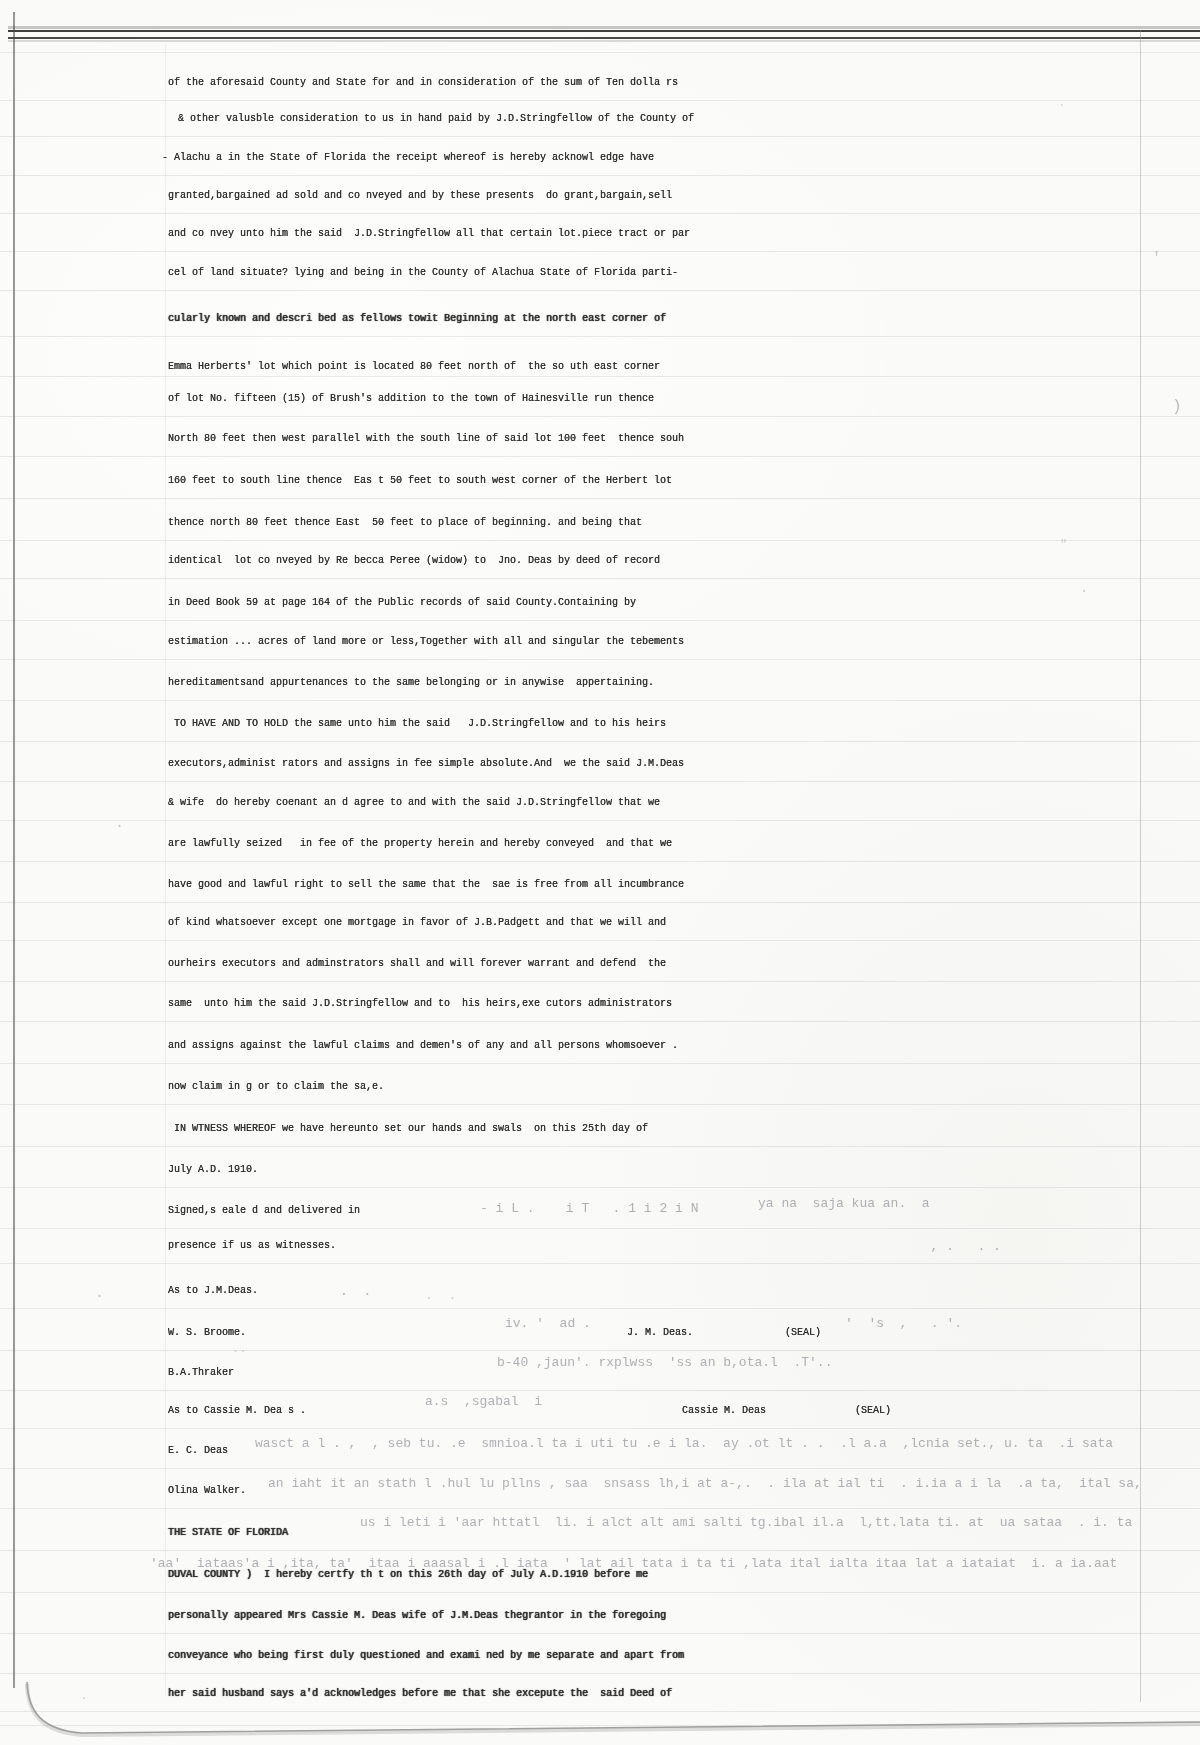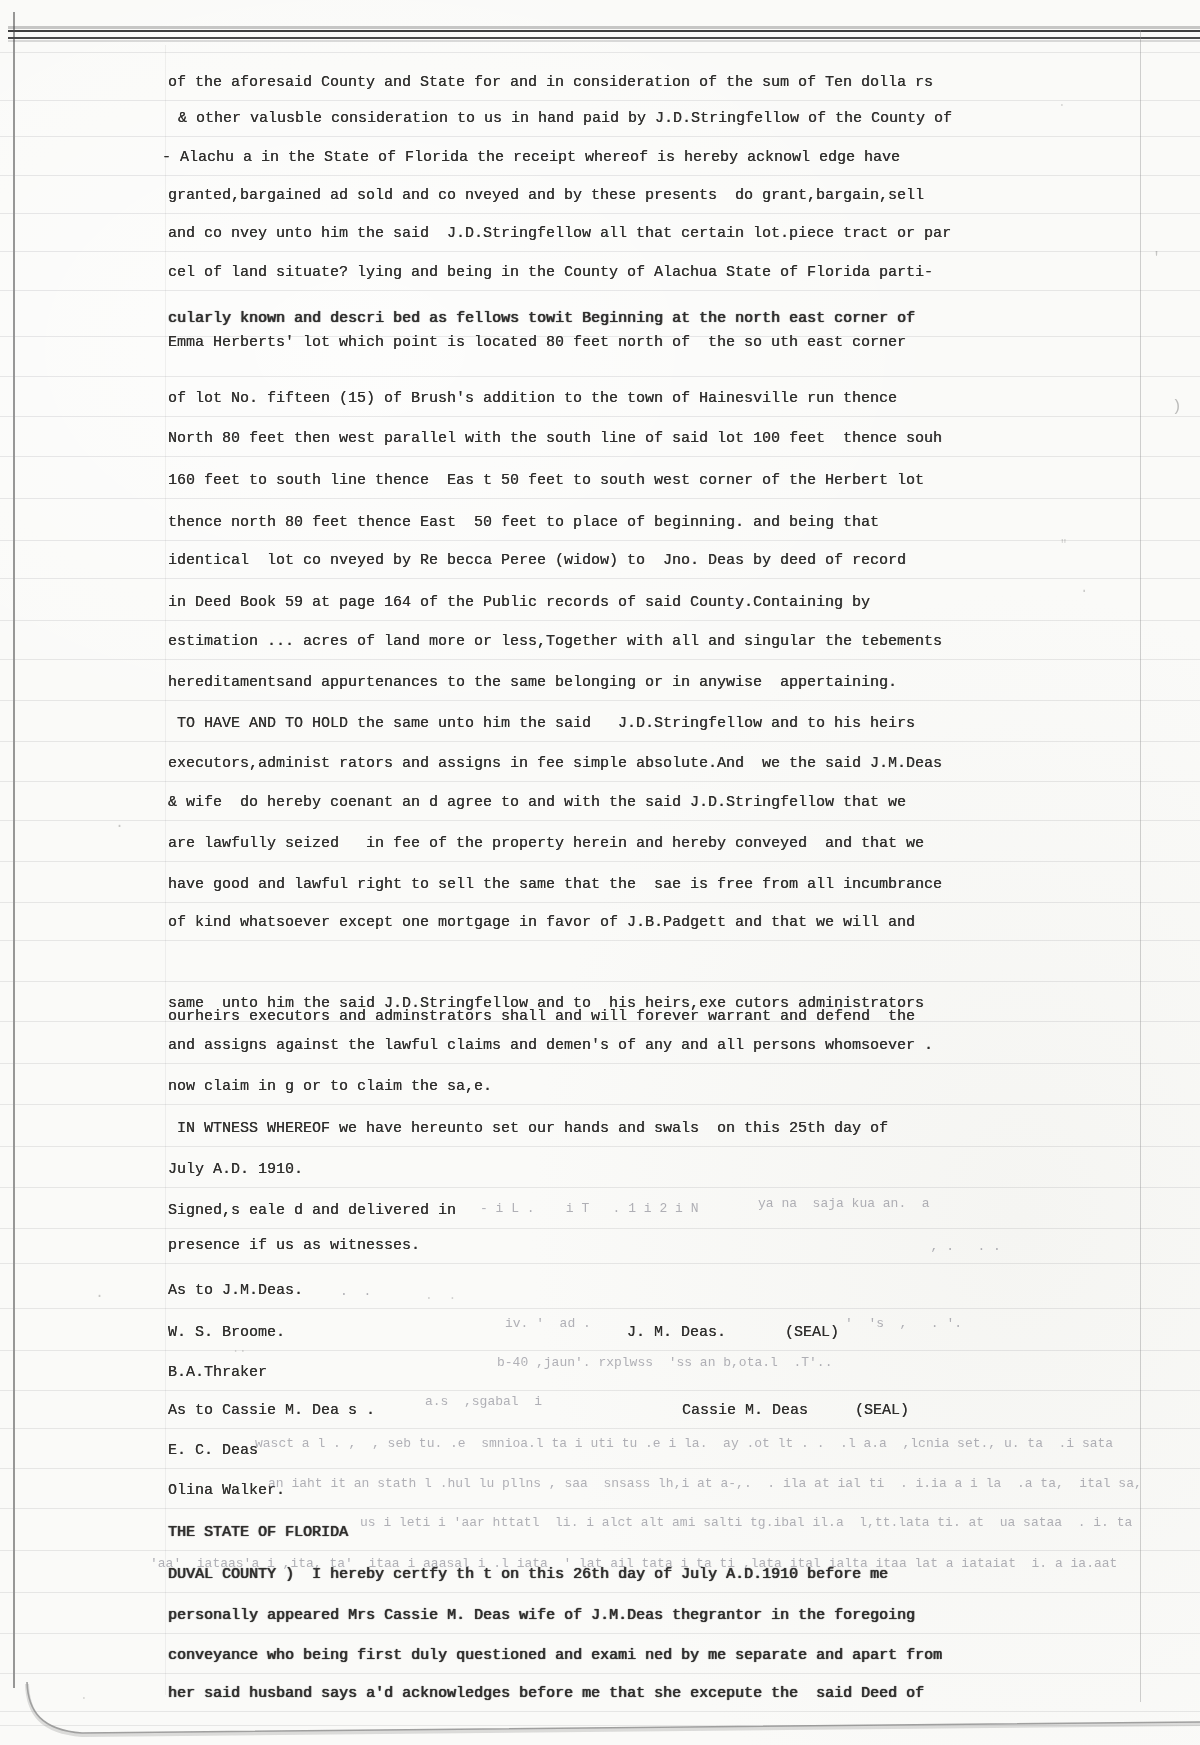--- a/index.html
+++ b/index.html
@@ -33,21 +33,21 @@
   .rightline{
     position:absolute;left:1140px;top:30px;width:1px;height:1672px;
     background:rgba(140,140,140,0.40);
   }
   .marginline{
     position:absolute;left:165px;top:45px;width:1px;height:1650px;
     background:rgba(160,160,165,0.14);
   }
   .line{
     position:absolute;left:0;width:1200px;height:24px;
-    color:#2f2e2c;font-size:15px;line-height:22px;
+    color:#2f2e2c;font-size:10px;line-height:22px;
     text-shadow:0 0 0.6px rgba(45,45,45,0.75), 0.3px 0.3px 0.5px rgba(70,70,70,0.35);
   }
   .line .seg{position:absolute;top:0;white-space:pre;}
   .line.smudge{
     text-shadow:0 0 1px rgba(45,45,45,0.9), 0.7px 0 0.6px rgba(60,60,60,0.7), -0.4px 0.3px 0.8px rgba(90,90,90,0.5);
     filter:blur(0.15px);
   }
   .ghost{
     position:absolute;white-space:pre;
     color:rgba(108,108,120,0.52);
@@ -134,21 +134,21 @@
       </div>
       <div class="line" style="top: 223px;">
         <span class="seg" style="left: 168px;">and co nvey unto him the said  J.D.Stringfellow all that certain lot.piece tract or par</span>
       </div>
       <div class="line" style="top: 262px; padding-left: 24px;">
         <span class="seg" style="left: 168px;">cel of land situate? lying and being in the County of Alachua State of Florida parti-</span>
       </div>
       <div class="line smudge" style="top: 308px;">
         <span class="seg" style="left: 168px;">cularly known and descri bed as fellows towit Beginning at the north east corner of</span>
       </div>
-      <div class="line" style="top: 332px;">
+      <div class="line" style="top: 356px;">
         <span class="seg" style="left: 168px;">Emma Herberts' lot which point is located 80 feet north of  the so uth east corner</span>
       </div>
       <div class="line" style="top: 388px;">
         <span class="seg" style="left: 168px;">of lot No. fifteen (15) of Brush's addition to the town of Hainesville run thence</span>
       </div>
       <div class="line" style="top: 428px;">
         <span class="seg" style="left: 168px;">North 80 feet then west parallel with the south line of said lot 100 feet  thence souh</span>
       </div>
       <div class="line" style="top: 470px;">
         <span class="seg" style="left: 168px;">160 feet to south line thence  Eas t 50 feet to south west corner of the Herbert lot</span>
@@ -179,21 +179,21 @@
       </div>
       <div class="line" style="top: 833px;">
         <span class="seg" style="left: 168px;">are lawfully seized   in fee of the property herein and hereby conveyed  and that we</span>
       </div>
       <div class="line" style="top: 874px;">
         <span class="seg" style="left: 168px; text-align: center;">have good and lawful right to sell the same that the  sae is free from all incumbrance</span>
       </div>
       <div class="line" style="top: 912px;">
         <span class="seg" style="left: 168px;">of kind whatsoever except one mortgage in favor of J.B.Padgett and that we will and</span>
       </div>
-      <div class="line" style="top: 1006px;">
+      <div class="line" style="top: 953px;">
         <span class="seg" style="left: 168px;">ourheirs executors and adminstrators shall and will forever warrant and defend  the</span>
       </div>
       <div class="line" style="top: 993px;">
         <span class="seg" style="left: 168px;">same  unto him the said J.D.Stringfellow and to  his heirs,exe cutors administrators</span>
       </div>
       <div class="line" style="top: 1035px;">
         <span class="seg" style="left: 168px;">and assigns against the lawful claims and demen's of any and all persons whomsoever .</span>
       </div>
       <div class="line" style="top: 1076px;">
         <span class="seg" style="left: 168px;">now claim in g or to claim the sa,e.</span>

